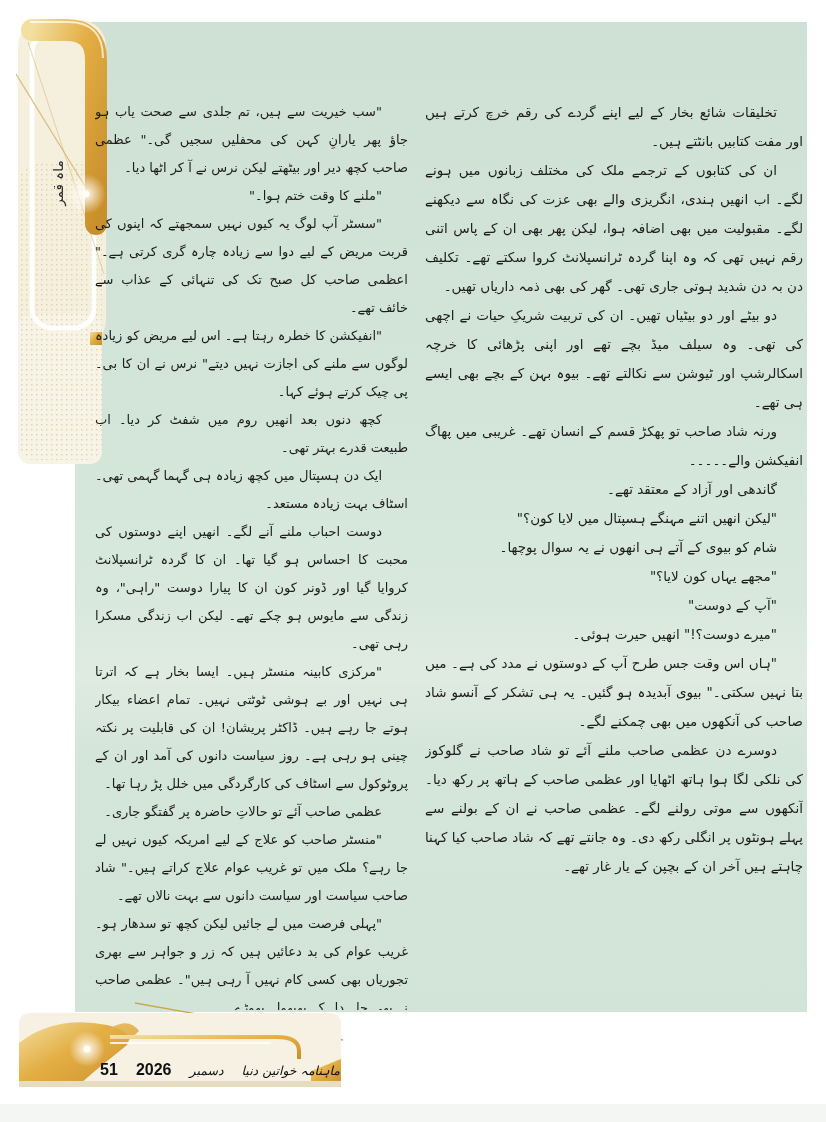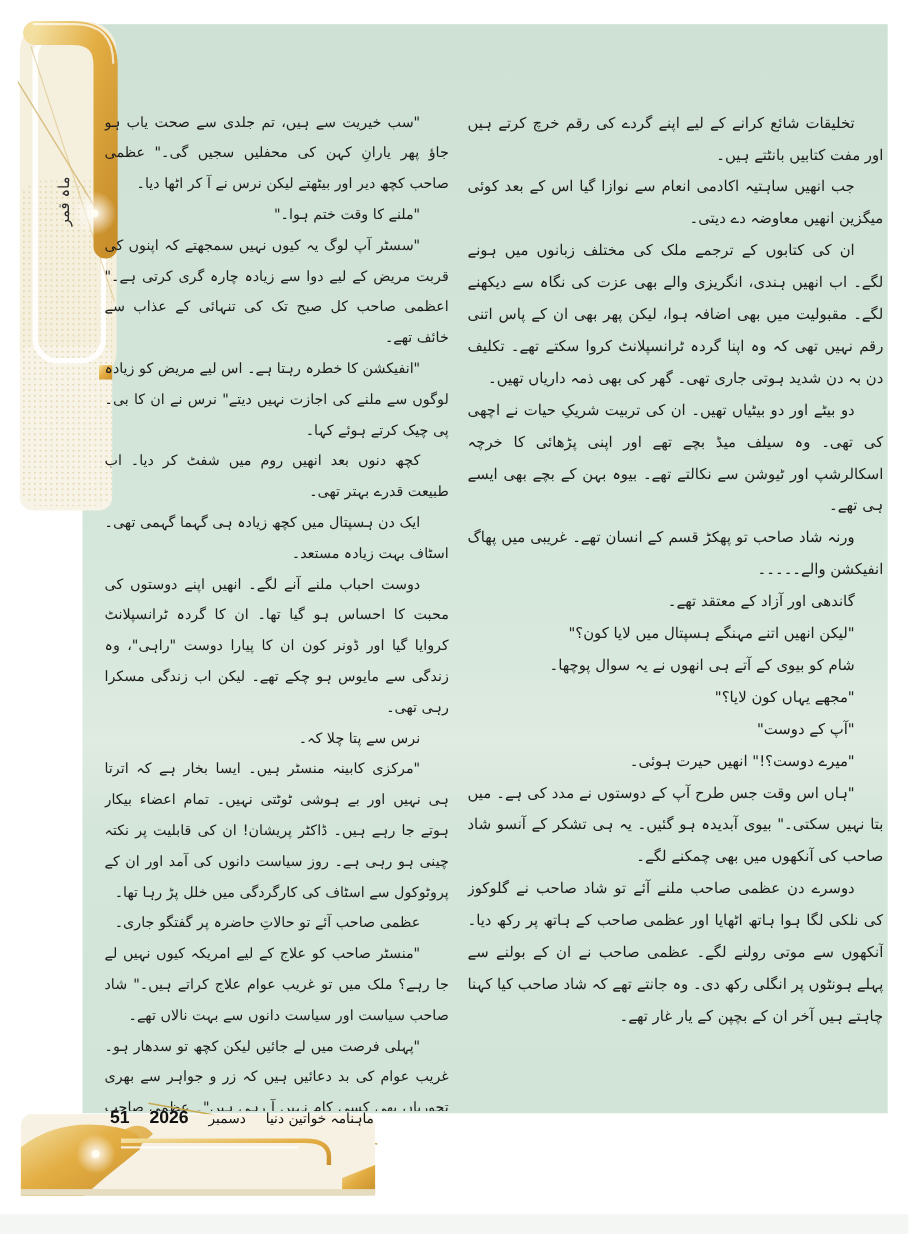--- a/index.html
+++ b/index.html
@@ -18,25 +18,25 @@
   .col-left{left:95px;top:98px;width:313px;height:912px;font-size:13px;line-height:28px;}
   .para{margin:0;text-indent:26px;}
   .side-label{
     position:absolute;left:8px;top:170px;width:110px;height:26px;
     transform:rotate(-90deg);transform-origin:center;
     font-size:13.5px;color:#2a2a2a;text-align:center;direction:rtl;letter-spacing:1px;
   }
   .deco-top{position:absolute;left:16px;top:14px;width:92px;height:470px;}
   .deco-bottom{position:absolute;left:15px;top:985px;width:330px;height:120px;}
   .footer{
-    position:absolute;left:100px;top:1008px;width:240px;height:48px;
+    position:absolute;left:100px;top:1061px;width:240px;height:48px;
     display:flex;align-items:baseline;justify-content:space-between;direction:ltr;z-index:5;
   }
   .f-num{font-family:"Liberation Sans",sans-serif;font-weight:bold;font-size:16px;color:#111;}
-  .f-ur{font-size:12.5px;color:#111;direction:rtl;}
+  .f-ur{font-size:12.5px;color:#111;direction:rtl;font-style:italic;}
   .bottom-strip{position:absolute;left:0;top:1104px;width:826px;height:18px;background:#f3f6f2;}
 </style>
 </head>
 <body>
 
 <div class="green-area"></div>
 
 <svg class="deco-top" viewBox="0 0 92 470" xmlns="http://www.w3.org/2000/svg">
   <defs>
     <linearGradient id="gg1" x1="0" y1="0" x2="1" y2="1">
@@ -62,22 +62,21 @@
   <path d="M14 8 H52 Q87 8 87 44" fill="none" stroke="#ffffff" stroke-width="2" opacity="0.7"></path>
   <circle cx="70" cy="180" r="20" fill="url(#glow1)"></circle>
   <circle cx="70" cy="180" r="3.5" fill="#fffef2"></circle>
   <rect x="74" y="318" width="12" height="13" fill="url(#gg1)"></rect>
 </svg>
 
 <div class="side-label">ماہ قمر</div>
 
 <div class="col col-right">
 
-<p class="para">تخلیقات شائع کرانے کے لیے اپنے گردے کی رقم خرچ کرتے ہیں اور مفت کتابیں بانٹتے ہیں۔</p>
-    <p class="para">جب انھیں ساہتیہ اکادمی انعام سے نوازا گیا اس کے بعد کوئی میگزین انھیں معاوضہ دے دیتی۔</p>
+<p class="para">تخلیقات شائع بخار کے لیے اپنے گردے کی رقم خرچ کرتے ہیں اور مفت کتابیں بانٹتے ہیں۔</p>
     <p class="para">ان کی کتابوں کے ترجمے ملک کی مختلف زبانوں میں ہونے لگے۔ اب انھیں ہندی، انگریزی والے بھی عزت کی نگاہ سے دیکھنے لگے۔ مقبولیت میں بھی اضافہ ہوا، لیکن پھر بھی ان کے پاس اتنی رقم نہیں تھی کہ وہ اپنا گردہ ٹرانسپلانٹ کروا سکتے تھے۔ تکلیف دن بہ دن شدید ہوتی جاری تھی۔ گھر کی بھی ذمہ داریاں تھیں۔</p>
     <p class="para">دو بیٹے اور دو بیٹیاں تھیں۔ ان کی تربیت شریکِ حیات نے اچھی کی تھی۔ وہ سیلف میڈ بچے تھے اور اپنی پڑھائی کا خرچہ اسکالرشپ اور ٹیوشن سے نکالتے تھے۔ بیوہ بہن کے بچے بھی ایسے ہی تھے۔</p>
     <p class="para">ورنہ شاد صاحب تو پھکڑ قسم کے انسان تھے۔ غریبی میں پھاگ انفیکشن والے۔۔۔۔۔</p>
     <p class="para">گاندھی اور آزاد کے معتقد تھے۔</p>
     <p class="para">"لیکن انھیں اتنے مہنگے ہسپتال میں لایا کون؟"</p>
     <p class="para">شام کو بیوی کے آتے ہی انھوں نے یہ سوال پوچھا۔</p>
     <p class="para">"مجھے یہاں کون لایا؟"</p>
     <p class="para">"آپ کے دوست"</p>
     <p class="para">"میرے دوست؟!" انھیں حیرت ہوئی۔</p>
     <p class="para">"ہاں اس وقت جس طرح آپ کے دوستوں نے مدد کی ہے۔ میں بتا نہیں سکتی۔" بیوی آبدیدہ ہو گئیں۔ یہ ہی تشکر کے آنسو شاد صاحب کی آنکھوں میں بھی چمکنے لگے۔</p>
@@ -86,21 +85,20 @@
 
 <div class="col col-left">
 
 <p class="para">"سب خیریت سے ہیں، تم جلدی سے صحت یاب ہو جاؤ پھر یارانِ کہن کی محفلیں سجیں گی۔" عظمی صاحب کچھ دیر اور بیٹھتے لیکن نرس نے آ کر اٹھا دیا۔</p>
     <p class="para">"ملنے کا وقت ختم ہوا۔"</p>
     <p class="para">"سسٹر آپ لوگ یہ کیوں نہیں سمجھتے کہ اپنوں کی قربت مریض کے لیے دوا سے زیادہ چارہ گری کرتی ہے۔" اعظمی صاحب کل صبح تک کی تنہائی کے عذاب سے خائف تھے۔</p>
     <p class="para">"انفیکشن کا خطرہ رہتا ہے۔ اس لیے مریض کو زیادہ لوگوں سے ملنے کی اجازت نہیں دیتے" نرس نے ان کا بی۔پی چیک کرتے ہوئے کہا۔</p>
     <p class="para">کچھ دنوں بعد انھیں روم میں شفٹ کر دیا۔ اب طبیعت قدرے بہتر تھی۔</p>
     <p class="para">ایک دن ہسپتال میں کچھ زیادہ ہی گہما گہمی تھی۔ اسٹاف بہت زیادہ مستعد۔</p>
     <p class="para">دوست احباب ملنے آنے لگے۔ انھیں اپنے دوستوں کی محبت کا احساس ہو گیا تھا۔ ان کا گردہ ٹرانسپلانٹ کروایا گیا اور ڈونر کون ان کا پیارا دوست "راہی"، وہ زندگی سے مایوس ہو چکے تھے۔ لیکن اب زندگی مسکرا رہی تھی۔</p>
-    <p class="para">نرس سے پتا چلا کہ۔</p>
     <p class="para">"مرکزی کابینہ منسٹر ہیں۔ ایسا بخار ہے کہ اترتا ہی نہیں اور بے ہوشی ٹوٹتی نہیں۔ تمام اعضاء بیکار ہوتے جا رہے ہیں۔ ڈاکٹر پریشان! ان کی قابلیت پر نکتہ چینی ہو رہی ہے۔ روز سیاست دانوں کی آمد اور ان کے پروٹوکول سے اسٹاف کی کارگردگی میں خلل پڑ رہا تھا۔</p>
     <p class="para">عظمی صاحب آئے تو حالاتِ حاضرہ پر گفتگو جاری۔</p>
     <p class="para">"منسٹر صاحب کو علاج کے لیے امریکہ کیوں نہیں لے جا رہے؟ ملک میں تو غریب عوام علاج کراتے ہیں۔" شاد صاحب سیاست اور سیاست دانوں سے بہت نالاں تھے۔</p>
     <p class="para">"پہلی فرصت میں لے جائیں لیکن کچھ تو سدھار ہو۔ غریب عوام کی بد دعائیں ہیں کہ زر و جواہر سے بھری تجوریاں بھی کسی کام نہیں آ رہی ہیں"۔ عظمی صاحب نے بھی جلے دل کے پھپھولے پھوڑے۔</p>
   </div>
 
 <svg class="deco-bottom" viewBox="0 0 330 120" xmlns="http://www.w3.org/2000/svg">
   <defs>
     <linearGradient id="gg2" x1="0" y1="0" x2="1" y2="1">
       <stop offset="0" stop-color="#f3dfa0"></stop>

